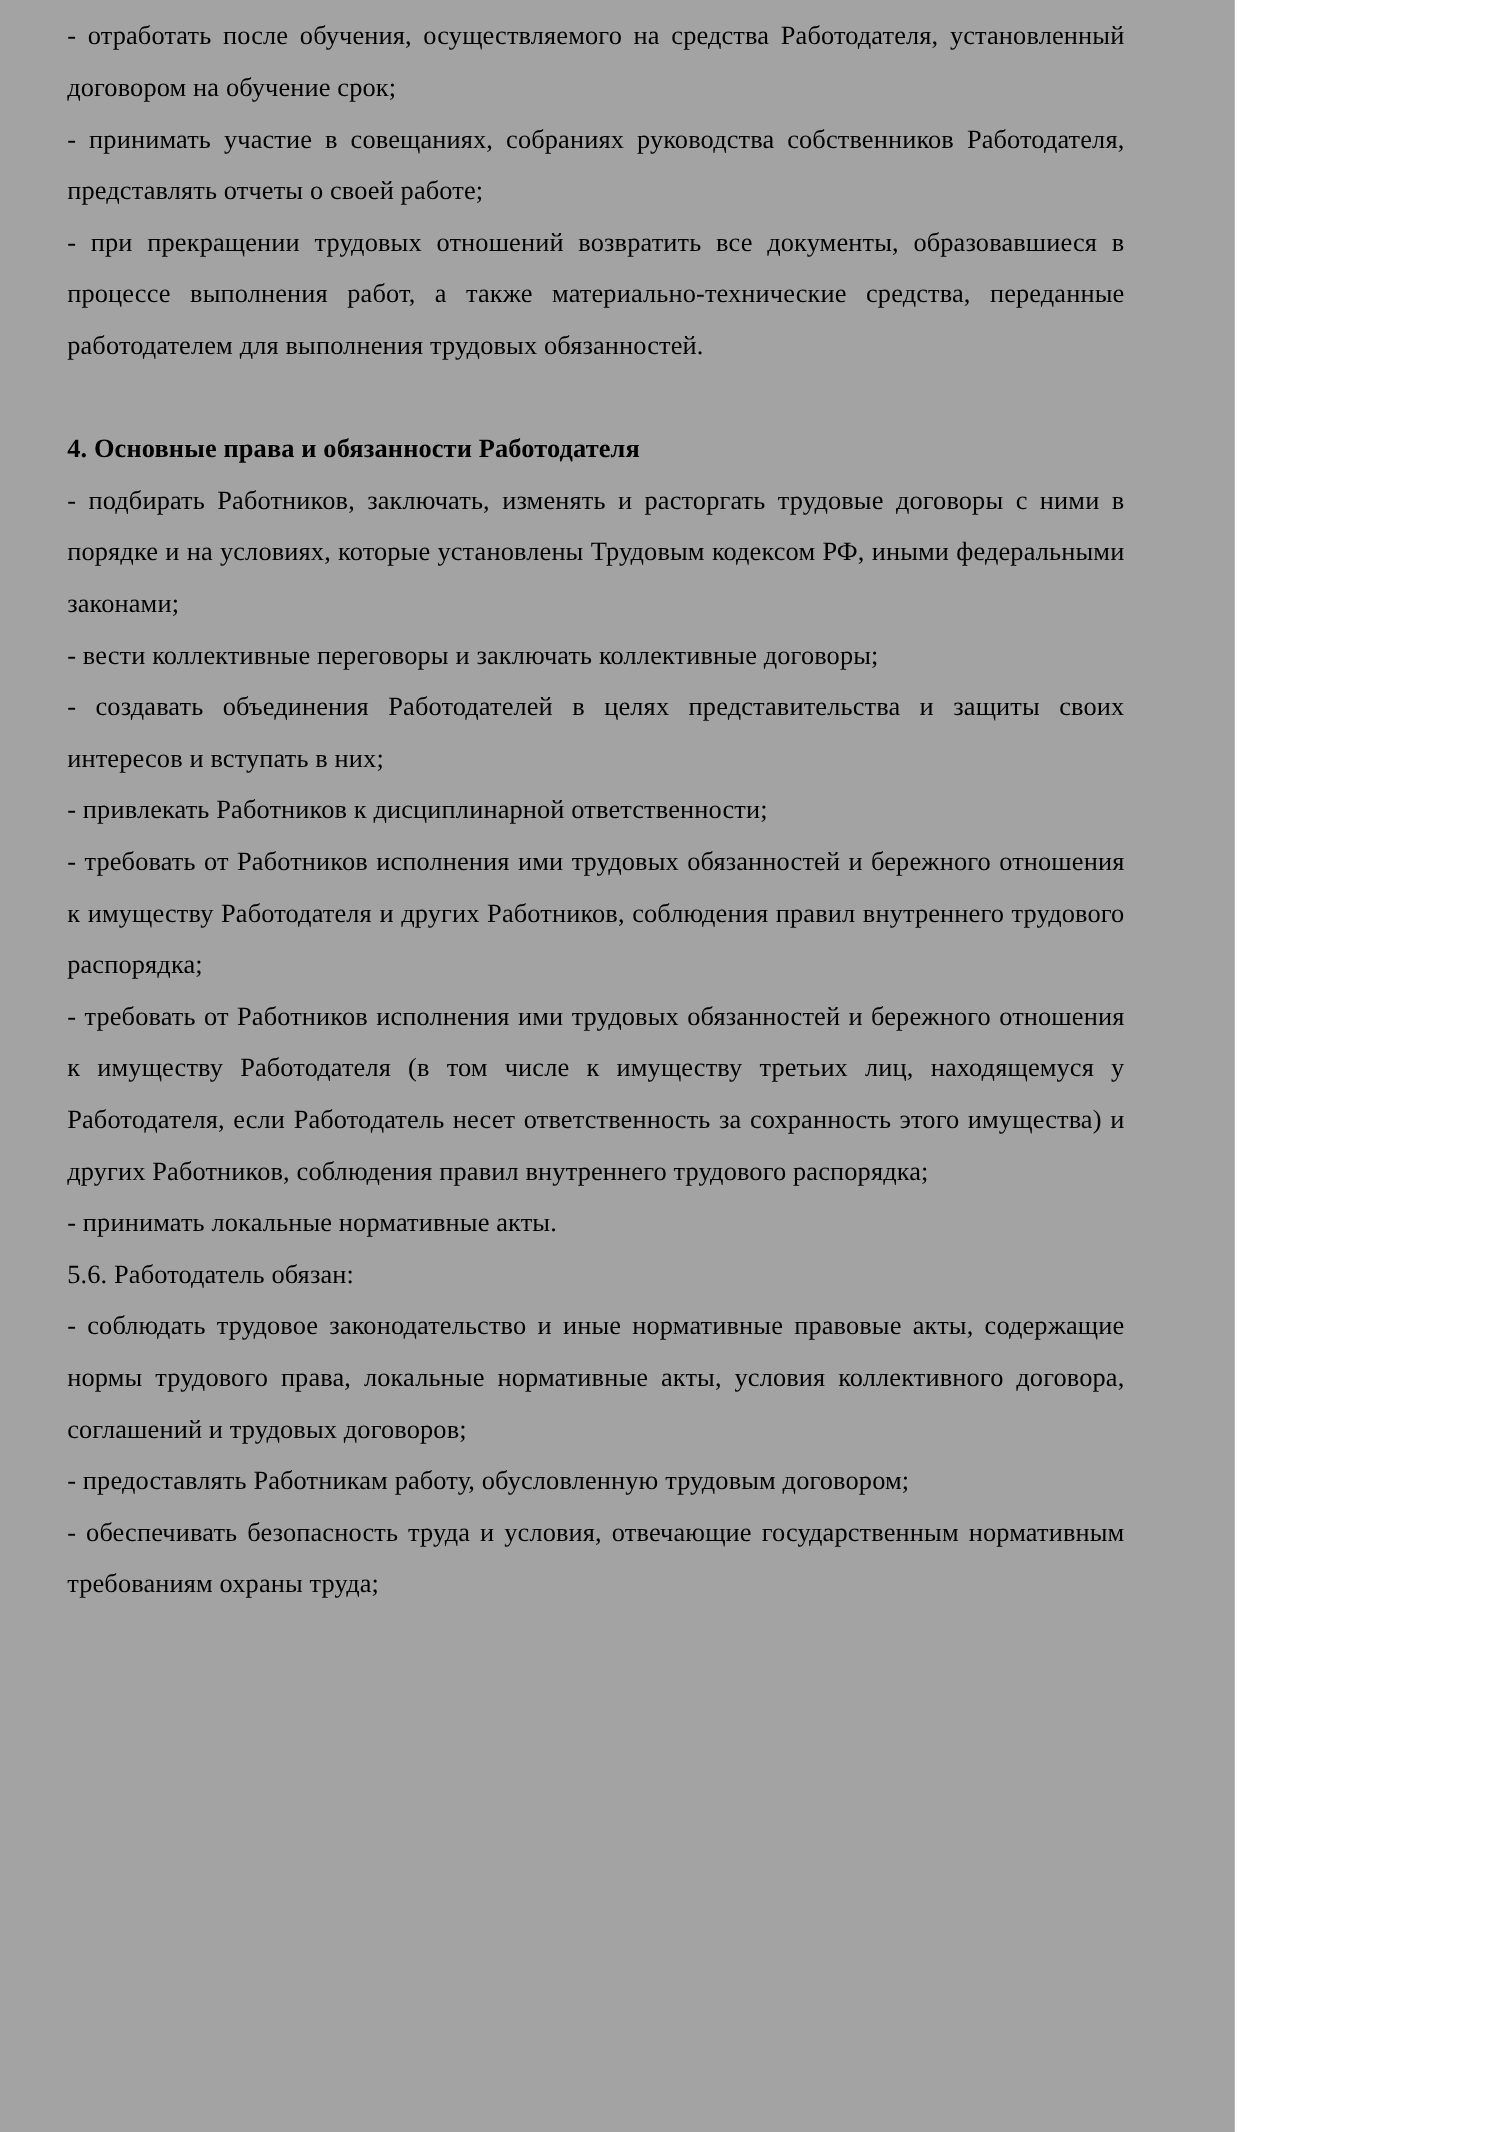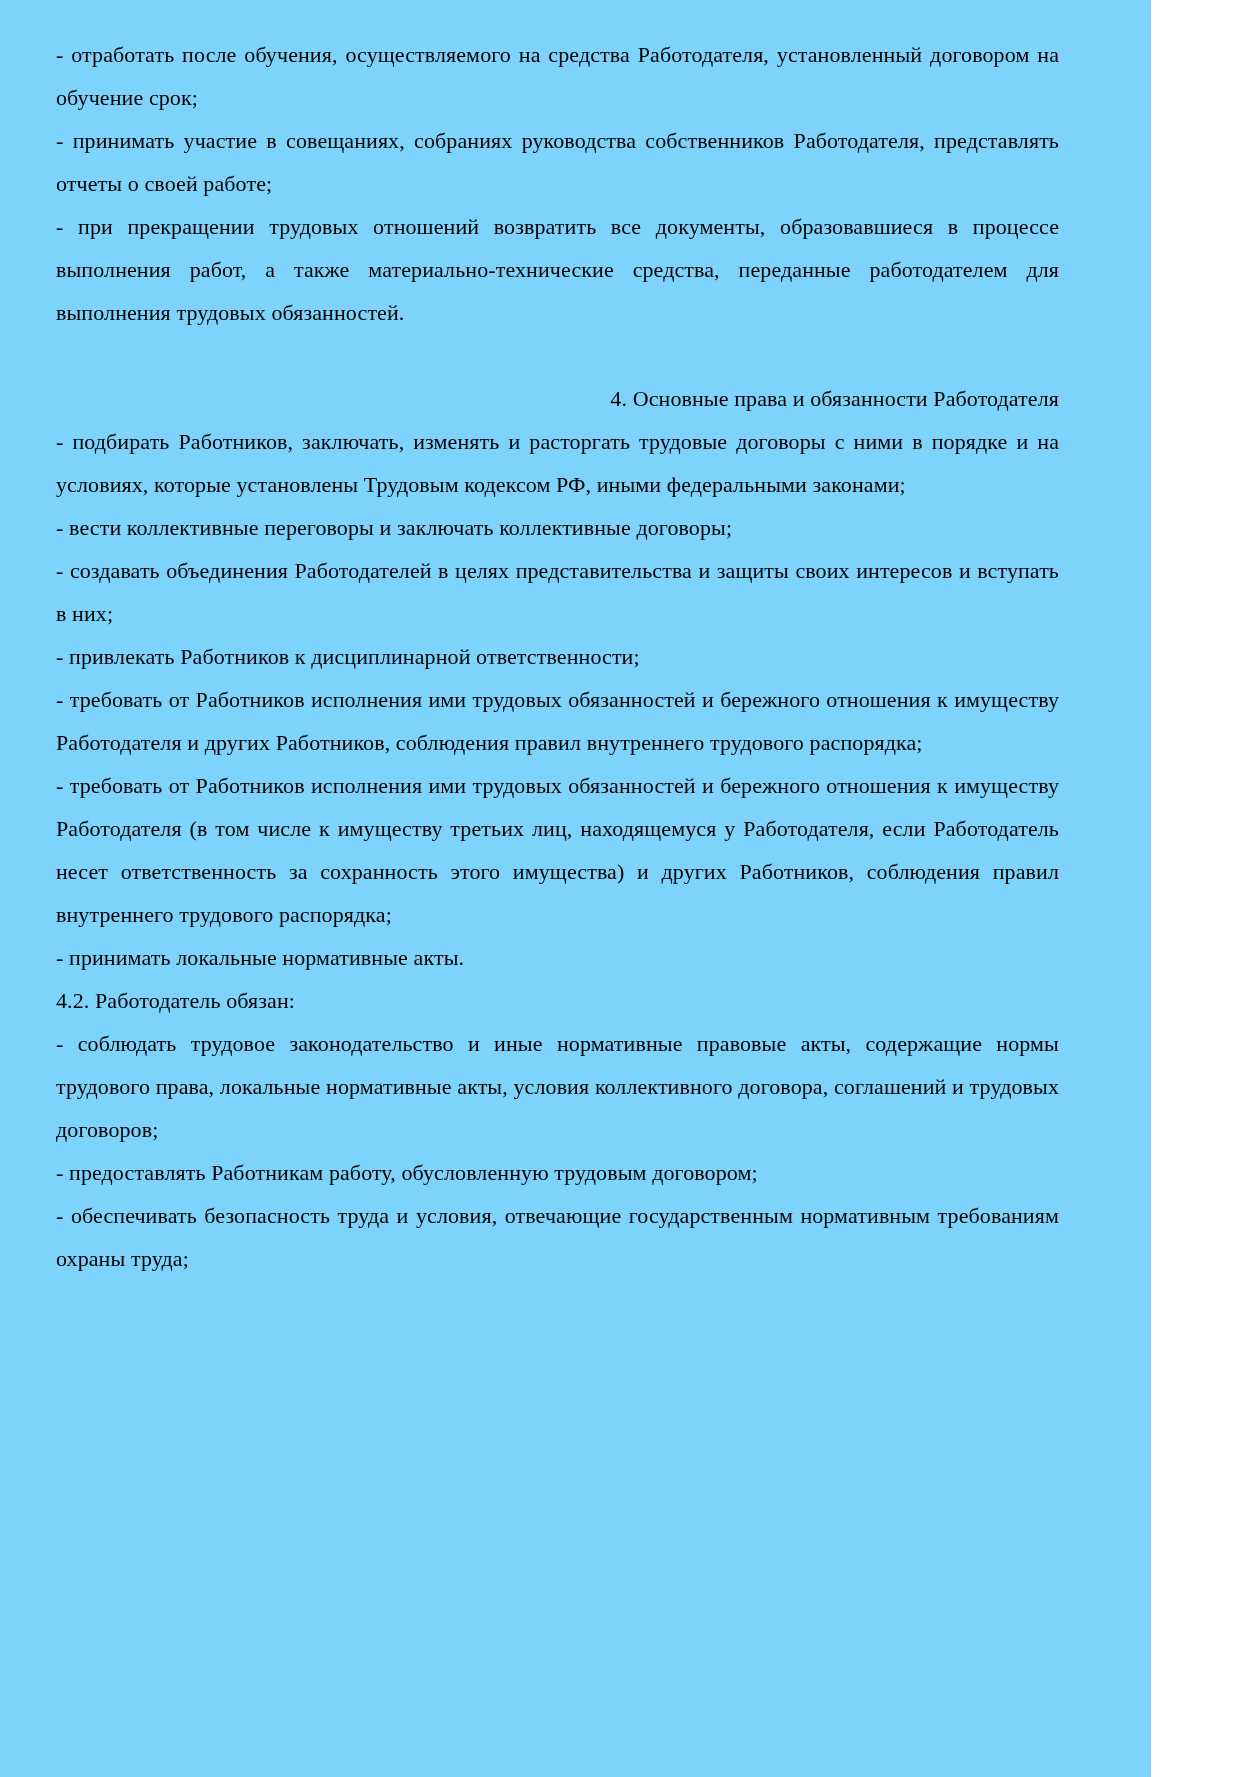--- a/index.html
+++ b/index.html
@@ -9,35 +9,35 @@
   }
   body {
     width: 1257px;
     height: 1777px;
     font-family: "Liberation Serif", serif;
     color: #000000;
     overflow: hidden;
   }
   .page {
     box-sizing: border-box;
-    width: 1151px;
+    width: 1029px;
     height: 1777px;
-    background: #7dd3fc;
-    padding: 33px 92px 0 56px;
+    background: #a3a3a3;
+    padding: 8px 92px 0 56px;
   }
   .para {
     margin: 0;
     font-size: 22px;
     line-height: 43px;
     text-align: justify;
     letter-spacing: 0.1px;
   }
   .para.heading {
-    font-weight: normal;
-    text-align: right;
+    font-weight: bold;
+    text-align: left;
   }
   .para.spacer {
     height: 43px;
   }
 </style>
 </head>
 <body>
 
 <div class="page">
   <div id="doc-content">
@@ -46,18 +46,18 @@
       <p class="para normal">- при прекращении трудовых отношений возвратить все документы, образовавшиеся в процессе выполнения работ, а также материально-технические средства, переданные работодателем для выполнения трудовых обязанностей.</p>
       <p class="para spacer">&nbsp;</p>
       <p class="para heading">4. Основные права и обязанности Работодателя</p>
       <p class="para normal">- подбирать Работников, заключать, изменять и расторгать трудовые договоры с ними в порядке и на условиях, которые установлены Трудовым кодексом РФ, иными федеральными законами;</p>
       <p class="para normal">- вести коллективные переговоры и заключать коллективные договоры;</p>
       <p class="para normal">- создавать объединения Работодателей в целях представительства и защиты своих интересов и вступать в них;</p>
       <p class="para normal">- привлекать Работников к дисциплинарной ответственности;</p>
       <p class="para normal">- требовать от Работников исполнения ими трудовых обязанностей и бережного отношения к имуществу Работодателя и других Работников, соблюдения правил внутреннего трудового распорядка;</p>
       <p class="para normal">- требовать от Работников исполнения ими трудовых обязанностей и бережного отношения к имуществу Работодателя (в том числе к имуществу третьих лиц, находящемуся у Работодателя, если Работодатель несет ответственность за сохранность этого имущества) и других Работников, соблюдения правил внутреннего трудового распорядка;</p>
       <p class="para normal">- принимать локальные нормативные акты.</p>
-      <p class="para normal">4.2. Работодатель обязан:</p>
+      <p class="para normal">5.6. Работодатель обязан:</p>
       <p class="para normal">- соблюдать трудовое законодательство и иные нормативные правовые акты, содержащие нормы трудового права, локальные нормативные акты, условия коллективного договора, соглашений и трудовых договоров;</p>
       <p class="para normal">- предоставлять Работникам работу, обусловленную трудовым договором;</p>
       <p class="para normal">- обеспечивать безопасность труда и условия, отвечающие государственным нормативным требованиям охраны труда;</p>
     </div>
 </div>
 
 </body></html>

